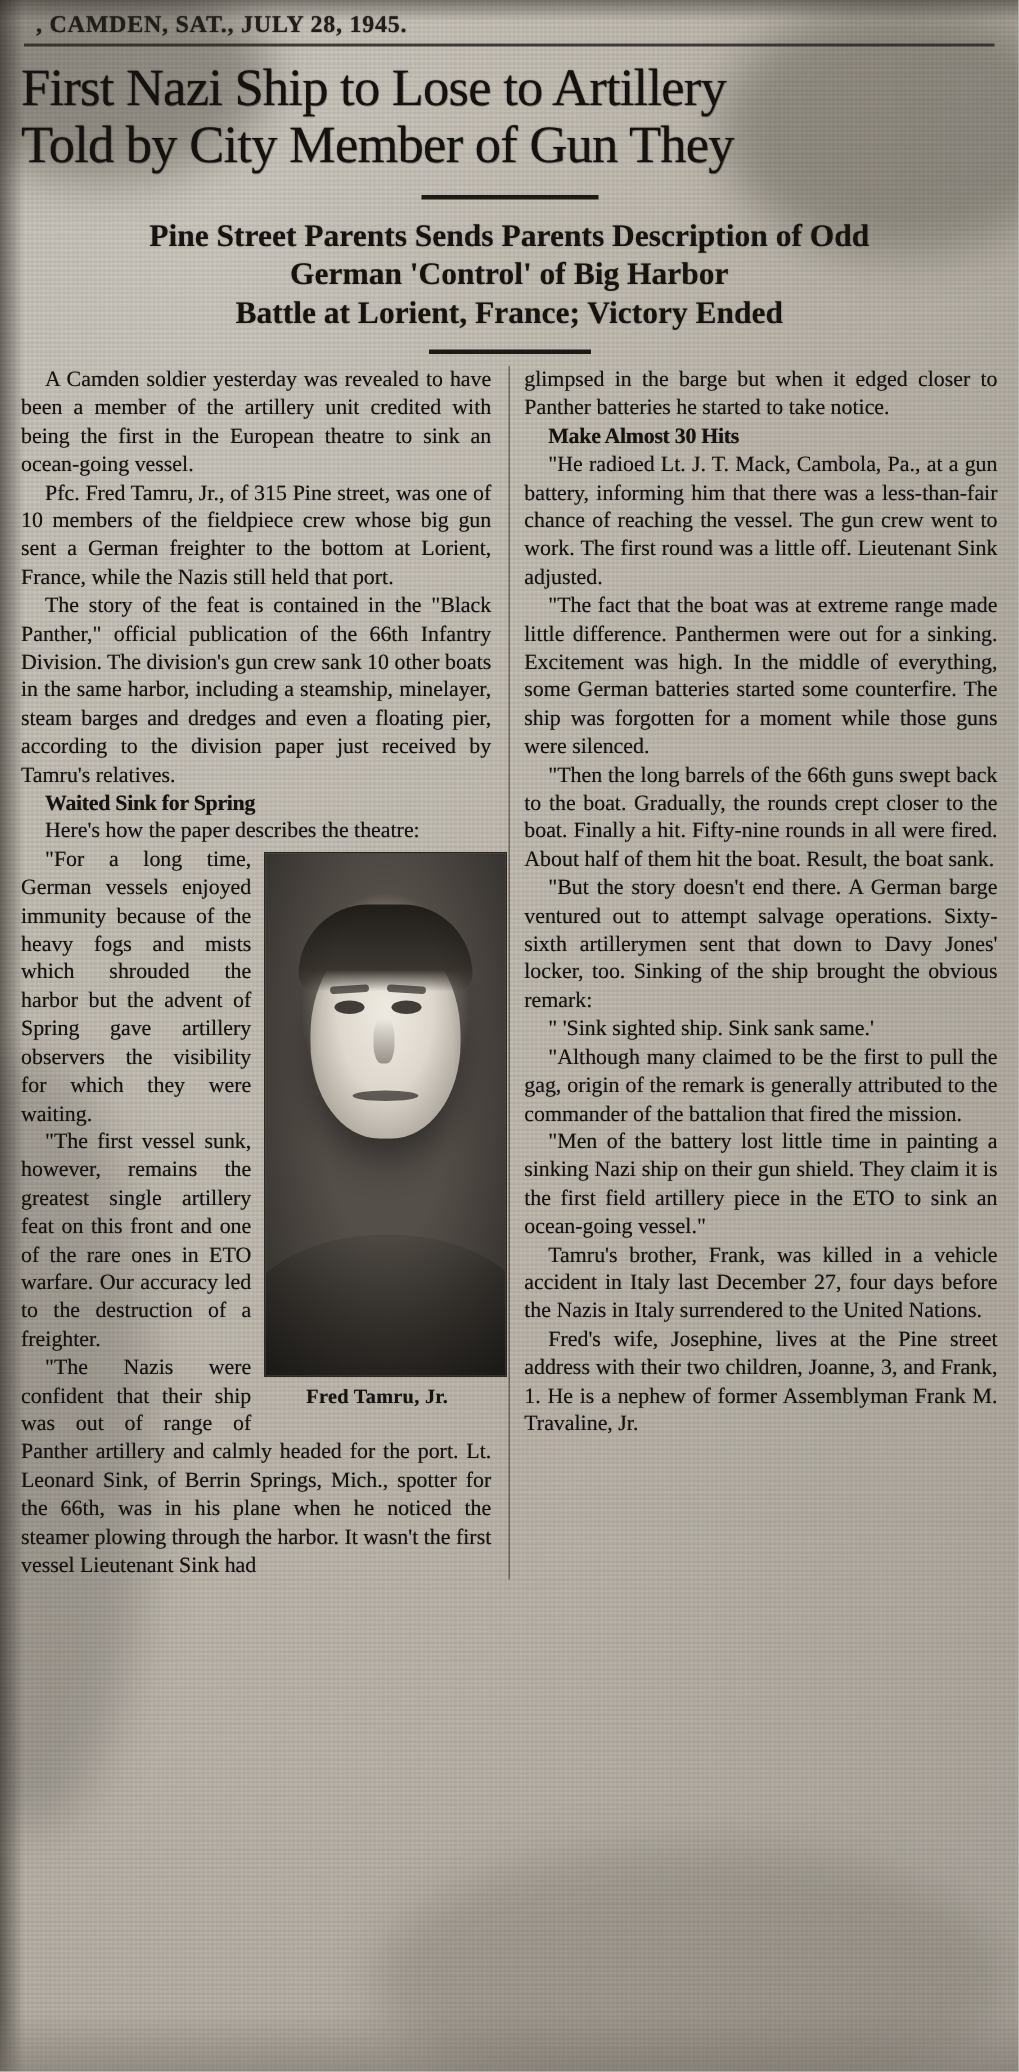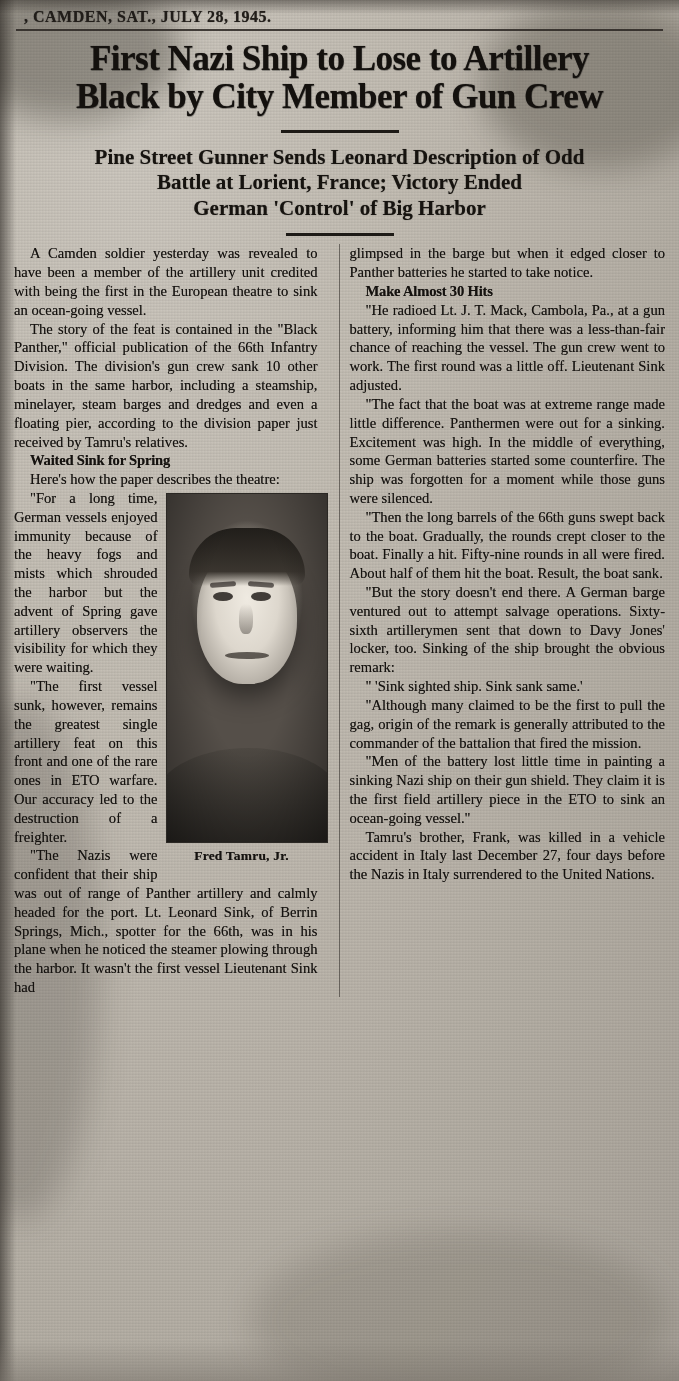--- a/index.html
+++ b/index.html
@@ -50,23 +50,22 @@
     text-shadow: 0 0 1px rgba(0,0,0,0.6);
   }
   .rule {
     height: 2px;
     background: #2a2622;
     margin: 3px 6px 0 6px;
     opacity: 0.85;
   }
   
   .headline {
-    text-align: center;
     font-family: "Liberation Serif", serif;
-    font-weight: bold;
+    font-weight: normal;
     font-size: 35px;
     line-height: 1.08;
     letter-spacing: -0.5px;
     margin: 9px 4px 2px 4px;
     color: #14110e;
     text-shadow: 0 0 1px rgba(0,0,0,0.55), 0.5px 0.5px 0 rgba(0,0,0,0.25);
   }
   .headline .l2 { display: block; }
   .hr-short {
     width: 118px;
@@ -98,21 +97,21 @@
   }
   .col {
     width: 50%;
     box-sizing: border-box;
     font-size: 14.6px;
     line-height: 1.29;
     text-align: justify;
     color: #15120f;
     text-shadow: 0 0 0.6px rgba(0,0,0,0.5);
   }
-  .col.left { padding-right: 21px; border-right: 1px solid rgba(40,36,32,0.55); }
+  .col.left { padding-right: 11px; border-right: 1px solid rgba(40,36,32,0.55); }
   .col.right { padding-left: 10px; }
   .col p {
     margin: 0;
     text-indent: 16px;
   }
   .col p.noind { text-indent: 0; }
   .subhead-inline {
     font-weight: bold;
     font-size: 14.6px;
     margin: 0;
@@ -239,37 +238,38 @@
   <div class="edgeblot-left"></div>
   <div class="edgeblot-top"></div>
 
   <div class="content">
 
     <div class="dateline">, CAMDEN, SAT., JULY 28, 1945.</div>
     <div class="rule"></div>
 
     <div class="headline">
       <span class="l1">First Nazi Ship to Lose to Artillery</span>
-      <span class="l2">Black by City Member of Gun Crew</span>
+      <span class="l2">Told by City Member of Gun They</span>
     </div>
 
     <div class="hr-short"></div>
 
     <div class="subhead">
-      <span>Pine Street Gunner Sends Leonard Description of Odd</span>
+      <span>Pine Street Parents Sends Parents Description of Odd</span>
+      <span>German 'Control' of Big Harbor</span>
       <span>Battle at Lorient, France; Victory Ended</span>
-      <span>German 'Control' of Big Harbor</span>
     </div>
 
     <div class="hr-short2"></div>
 
     <div class="cols">
 
       <div class="col left">
         <p>A Camden soldier yesterday was revealed to have been a member of the artillery unit credited with being the first in the European theatre to sink an ocean-going vessel.</p>
+        <p>Pfc. Fred Tamru, Jr., of 315 Pine street, was one of 10 members of the fieldpiece crew whose big gun sent a German freighter to the bottom at Lorient, France, while the Nazis still held that port.</p>
         <p>The story of the feat is contained in the "Black Panther," official publication of the 66th Infantry Division. The division's gun crew sank 10 other boats in the same harbor, including a steamship, minelayer, steam barges and dredges and even a floating pier, according to the division paper just received by Tamru's relatives.</p>
         <p class="subhead-inline">Waited Sink for Spring</p>
         <p>Here's how the paper describes the theatre:</p>
 
         <div class="figure">
           <div class="photo">
             <div class="shoulders"></div>
             <div class="face"></div>
             <div class="hair"></div>
             <div class="brow l"></div>
@@ -292,19 +292,20 @@
         <p class="noind">glimpsed in the barge but when it edged closer to Panther batteries he started to take notice.</p>
         <p class="subhead-inline">Make Almost 30 Hits</p>
         <p>"He radioed Lt. J. T. Mack, Cambola, Pa., at a gun battery, informing him that there was a less-than-fair chance of reaching the vessel. The gun crew went to work. The first round was a little off. Lieutenant Sink adjusted.</p>
         <p>"The fact that the boat was at extreme range made little difference. Panthermen were out for a sinking. Excitement was high. In the middle of everything, some German batteries started some counterfire. The ship was forgotten for a moment while those guns were silenced.</p>
         <p>"Then the long barrels of the 66th guns swept back to the boat. Gradually, the rounds crept closer to the boat. Finally a hit. Fifty-nine rounds in all were fired. About half of them hit the boat. Result, the boat sank.</p>
         <p>"But the story doesn't end there. A German barge ventured out to attempt salvage operations. Sixty-sixth artillerymen sent that down to Davy Jones' locker, too. Sinking of the ship brought the obvious remark:</p>
         <p>" 'Sink sighted ship. Sink sank same.'</p>
         <p>"Although many claimed to be the first to pull the gag, origin of the remark is generally attributed to the commander of the battalion that fired the mission.</p>
         <p>"Men of the battery lost little time in painting a sinking Nazi ship on their gun shield. They claim it is the first field artillery piece in the ETO to sink an ocean-going vessel."</p>
         <p>Tamru's brother, Frank, was killed in a vehicle accident in Italy last December 27, four days before the Nazis in Italy surrendered to the United Nations.</p>
+        <p>Fred's wife, Josephine, lives at the Pine street address with their two children, Joanne, 3, and Frank, 1. He is a nephew of former Assemblyman Frank M. Travaline, Jr.</p>
       </div>
 
     </div>
   </div>
 
   <div class="bottomfade"></div>
 </div>
 
 </body></html>

